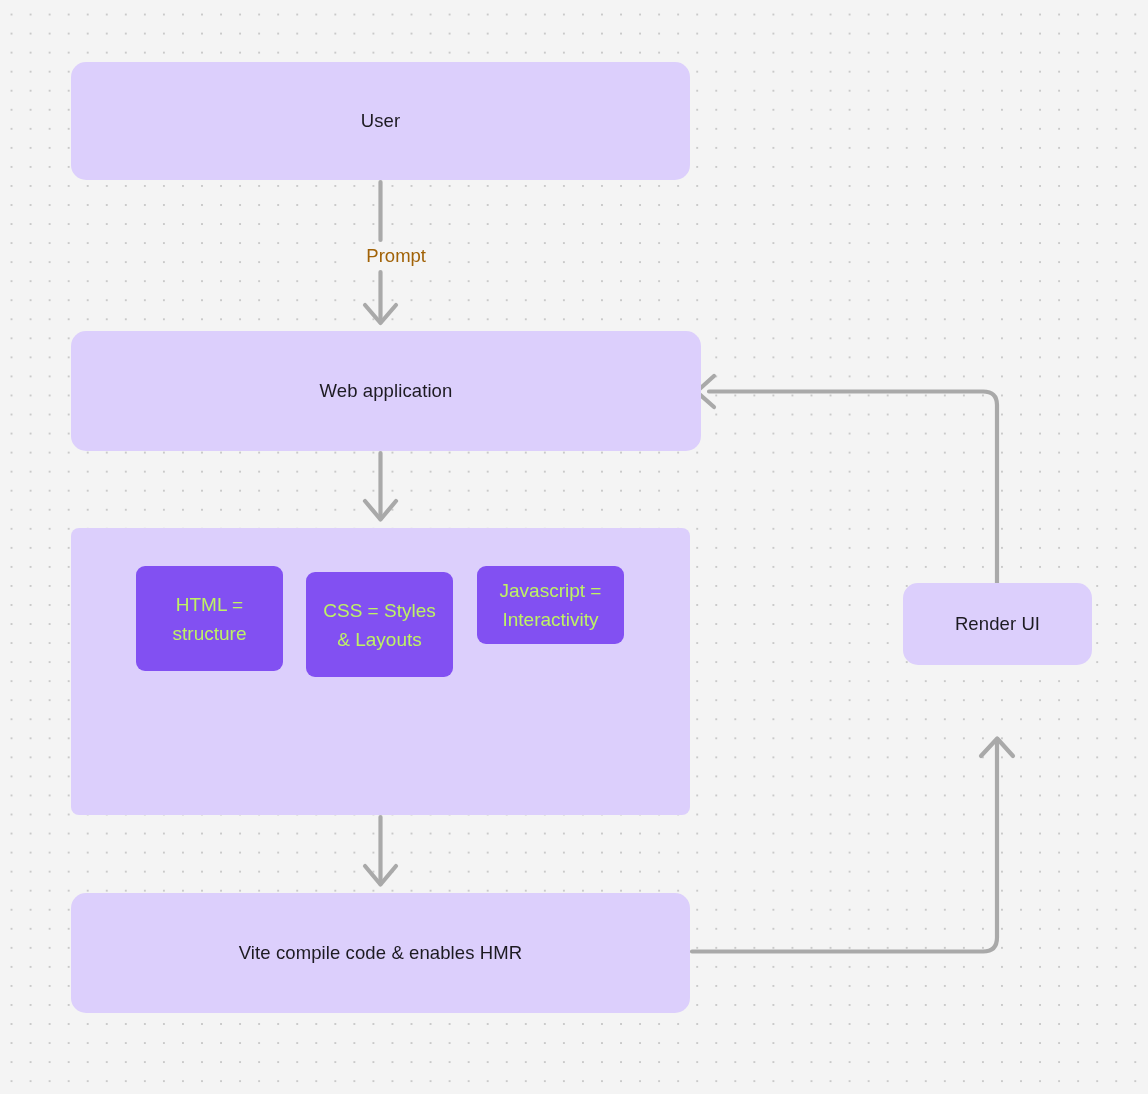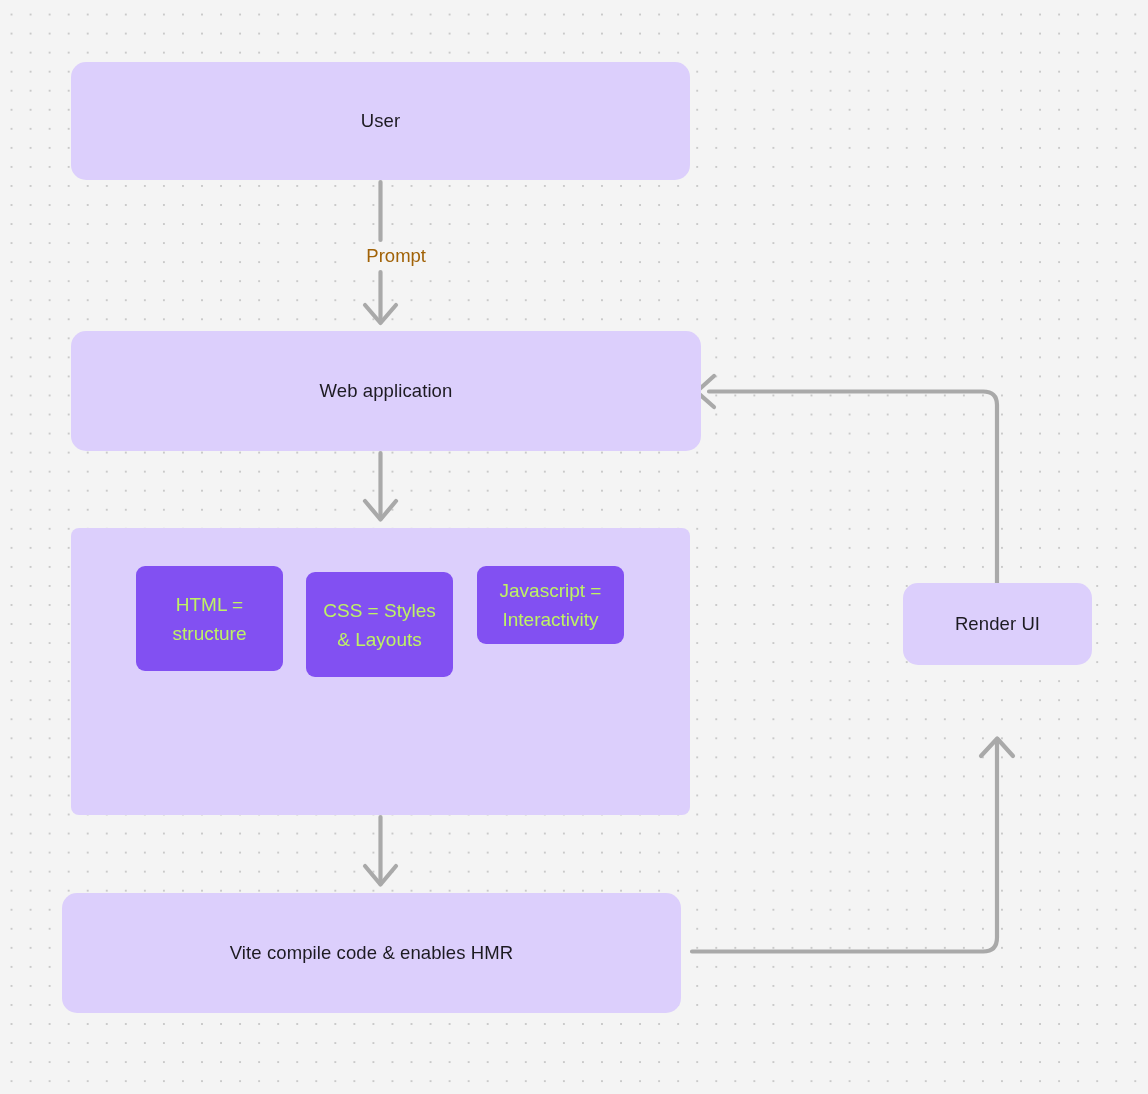--- a/index.html
+++ b/index.html
@@ -76,21 +76,21 @@
     white-space: nowrap;
   }
 
   
   #node-user        { left: 71px;  top: 62px;  width: 619px; height: 118px; }
   #node-webapp      { left: 71px;  top: 331px; width: 630px; height: 120px; }
   #group-components { left: 71px;  top: 528px; width: 619px; height: 287px; }
   #node-html        { left: 136px; top: 566px; width: 147px; height: 105px; }
   #node-css         { left: 306px; top: 572px; width: 147px; height: 105px; }
   #node-js          { left: 477px; top: 566px; width: 147px; height: 78px; }
-  #node-vite        { left: 62px;  top: 893px; width: 619px; height: 120px; }
+  #node-vite        { left: 71px;  top: 893px; width: 619px; height: 120px; }
   #node-render      { left: 903px; top: 583px; width: 189px; height: 82px; }
 
   #label-prompt     { left: 340px; top: 245px; width: 80px; }
 </style>
 </head>
 <body>
 
 <div id="canvas">
 
   <svg class="edges" width="1148" height="1094" viewBox="0 0 1148 1094">

